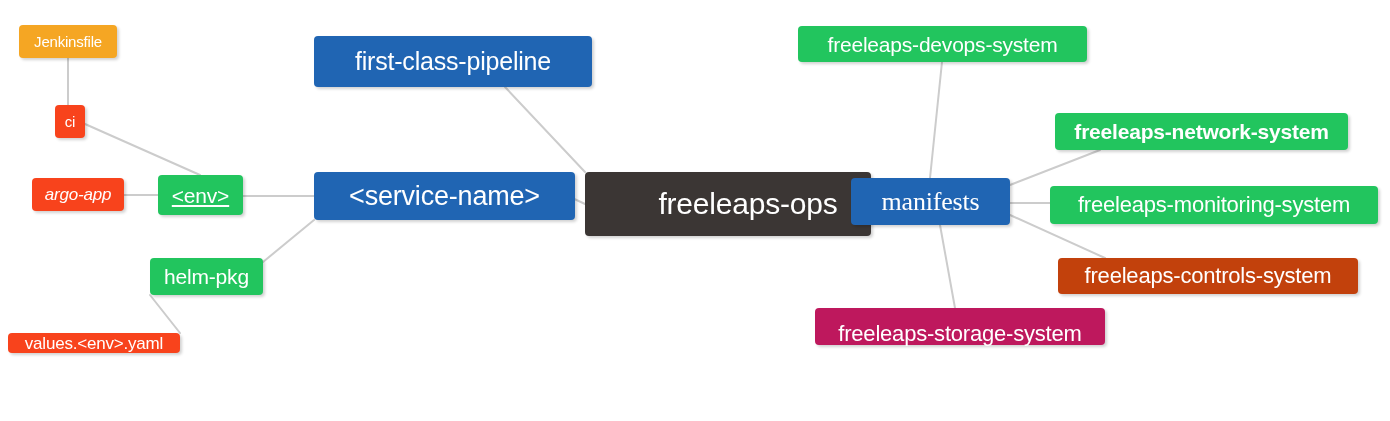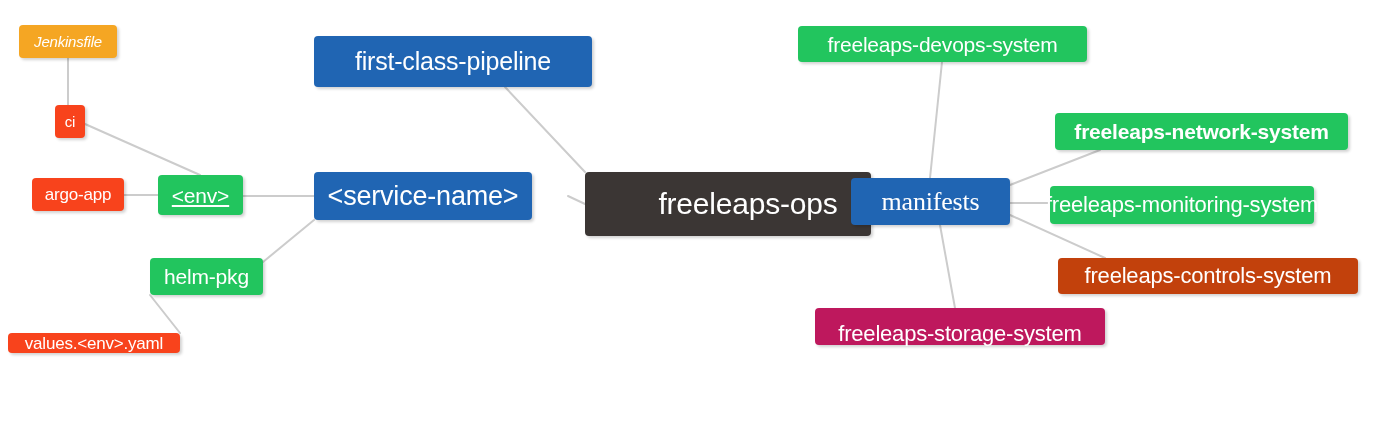--- a/index.html
+++ b/index.html
@@ -57,54 +57,54 @@
       <line x1="930" y1="178" x2="942" y2="62" stroke="#cccccc" stroke-width="2" stroke-linecap="round"></line>
       <line x1="1010" y1="185" x2="1100" y2="150" stroke="#cccccc" stroke-width="2" stroke-linecap="round"></line>
       <line x1="1010" y1="203" x2="1050" y2="203" stroke="#cccccc" stroke-width="2" stroke-linecap="round"></line>
       <line x1="1010" y1="215" x2="1105" y2="258" stroke="#cccccc" stroke-width="2" stroke-linecap="round"></line>
       <line x1="940" y1="225" x2="955" y2="308" stroke="#cccccc" stroke-width="2" stroke-linecap="round"></line>
     </svg>
   <div id="nodes">
       <div class="node" style="left: 585px; top: 172px; width: 286px; height: 64px; background: rgb(59, 54, 52); font-size: 30px; padding-left: 40px;">
         <span>freeleaps-ops</span>
       </div>
-      <div class="node" style="left: 314px; top: 172px; width: 218px; height: 48px; background: rgb(32, 101, 179); font-size: 27px;">
+      <div class="node" style="left: 314px; top: 172px; width: 261px; height: 48px; background: rgb(32, 101, 179); font-size: 27px;">
         <span>&lt;service-name&gt;</span>
       </div>
       <div class="node" style="left: 314px; top: 36px; width: 278px; height: 51px; background: rgb(32, 101, 179); font-size: 25px;">
         <span>first-class-pipeline</span>
       </div>
       <div class="node" style="left: 851px; top: 178px; width: 159px; height: 47px; background: rgb(32, 101, 179); font-size: 26px; font-family: Liberation Serif, serif;">
         <span>manifests</span>
       </div>
       <div class="node" style="left: 158px; top: 175px; width: 85px; height: 40px; background: rgb(34, 197, 94); font-size: 21px; text-decoration: underline;">
         <span>&lt;env&gt;</span>
       </div>
       <div class="node" style="left: 150px; top: 258px; width: 113px; height: 37px; background: rgb(34, 197, 94); font-size: 21px;">
         <span>helm-pkg</span>
       </div>
-      <div class="node" style="left: 19px; top: 25px; width: 98px; height: 33px; background: rgb(245, 166, 35); font-size: 15px; font-style: italic;">
+      <div class="node" style="left: 19px; top: 25px; width: 98px; height: 33px; background: rgb(245, 166, 35); font-size: 15px;">
         <span>Jenkinsfile</span>
       </div>
       <div class="node" style="left: 55px; top: 105px; width: 30px; height: 33px; background: rgb(248, 67, 28); font-size: 15px;">
         <span>ci</span>
       </div>
-      <div class="node" style="left: 32px; top: 178px; width: 92px; height: 33px; background: rgb(248, 67, 28); font-size: 17px;">
+      <div class="node" style="left: 32px; top: 178px; width: 92px; height: 33px; background: rgb(248, 67, 28); font-size: 17px; font-style: italic;">
         <span>argo-app</span>
       </div>
       <div class="node" style="left: 8px; top: 333px; width: 172px; height: 20px; background: rgb(248, 67, 28); font-size: 17px;">
         <span>values.&lt;env&gt;.yaml</span>
       </div>
       <div class="node" style="left: 798px; top: 26px; width: 289px; height: 36px; background: rgb(34, 197, 94); font-size: 21px;">
         <span>freeleaps-devops-system</span>
       </div>
       <div class="node" style="left: 1055px; top: 113px; width: 293px; height: 37px; background: rgb(34, 197, 94); font-size: 21px; font-weight: bold;">
         <span>freeleaps-network-system</span>
       </div>
-      <div class="node" style="left: 1050px; top: 186px; width: 264px; height: 38px; background: rgb(34, 197, 94); font-size: 22px;">
+      <div class="node" style="left: 1050px; top: 186px; width: 328px; height: 38px; background: rgb(34, 197, 94); font-size: 22px;">
         <span>freeleaps-monitoring-system</span>
       </div>
       <div class="node" style="left: 1058px; top: 258px; width: 300px; height: 36px; background: #c2410c; font-size: 22px;">
         <span>freeleaps-controls-system</span>
       </div>
       <div class="node" style="left: 815px; top: 308px; width: 290px; height: 37px; background: #be185d; font-size: 22px; align-items: flex-end;">
         <span>freeleaps-storage-system</span>
       </div>
     </div>
 </div>

